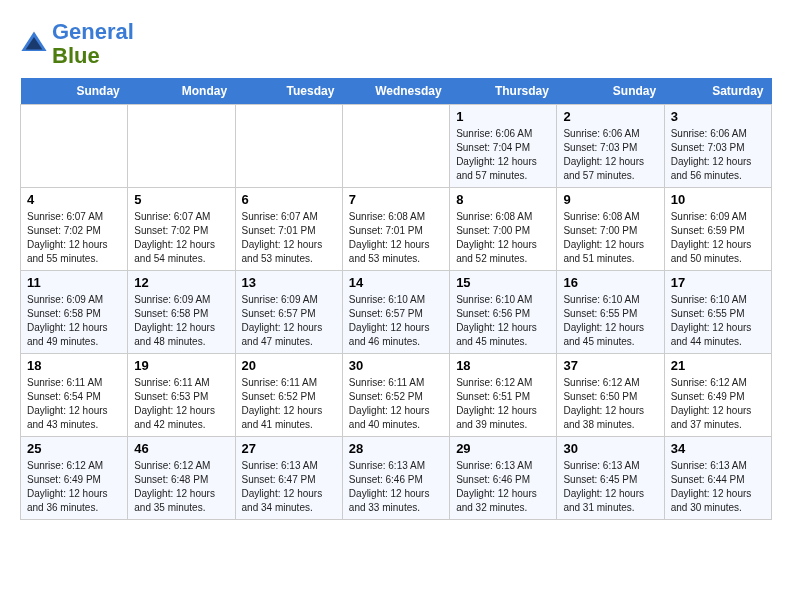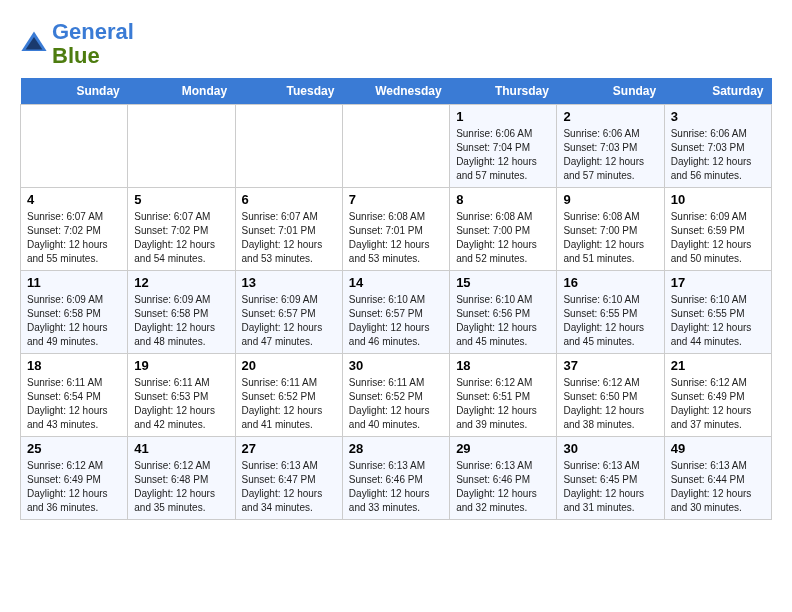--- a/index.html
+++ b/index.html
@@ -226,38 +226,38 @@
           <span class="day-number">21</span>
           <div class="day-info">Sunrise: 6:12 AM<br>Sunset: 6:49 PM<br>Daylight: 12 hours and 37 minutes.</div>
         </td>
       </tr>
       <tr>
         <td>
           <span class="day-number">25</span>
           <div class="day-info">Sunrise: 6:12 AM<br>Sunset: 6:49 PM<br>Daylight: 12 hours and 36 minutes.</div>
         </td>
         <td>
-          <span class="day-number">41</span>
+          <span class="day-number">46</span>
           <div class="day-info">Sunrise: 6:12 AM<br>Sunset: 6:48 PM<br>Daylight: 12 hours and 35 minutes.</div>
         </td>
         <td>
           <span class="day-number">27</span>
           <div class="day-info">Sunrise: 6:13 AM<br>Sunset: 6:47 PM<br>Daylight: 12 hours and 34 minutes.</div>
         </td>
         <td>
           <span class="day-number">28</span>
           <div class="day-info">Sunrise: 6:13 AM<br>Sunset: 6:46 PM<br>Daylight: 12 hours and 33 minutes.</div>
         </td>
         <td>
           <span class="day-number">29</span>
           <div class="day-info">Sunrise: 6:13 AM<br>Sunset: 6:46 PM<br>Daylight: 12 hours and 32 minutes.</div>
         </td>
         <td>
           <span class="day-number">30</span>
           <div class="day-info">Sunrise: 6:13 AM<br>Sunset: 6:45 PM<br>Daylight: 12 hours and 31 minutes.</div>
         </td>
         <td>
-          <span class="day-number">49</span>
+          <span class="day-number">34</span>
           <div class="day-info">Sunrise: 6:13 AM<br>Sunset: 6:44 PM<br>Daylight: 12 hours and 30 minutes.</div>
         </td>
       </tr>
     </tbody>
 </table>
 
 </body></html>

